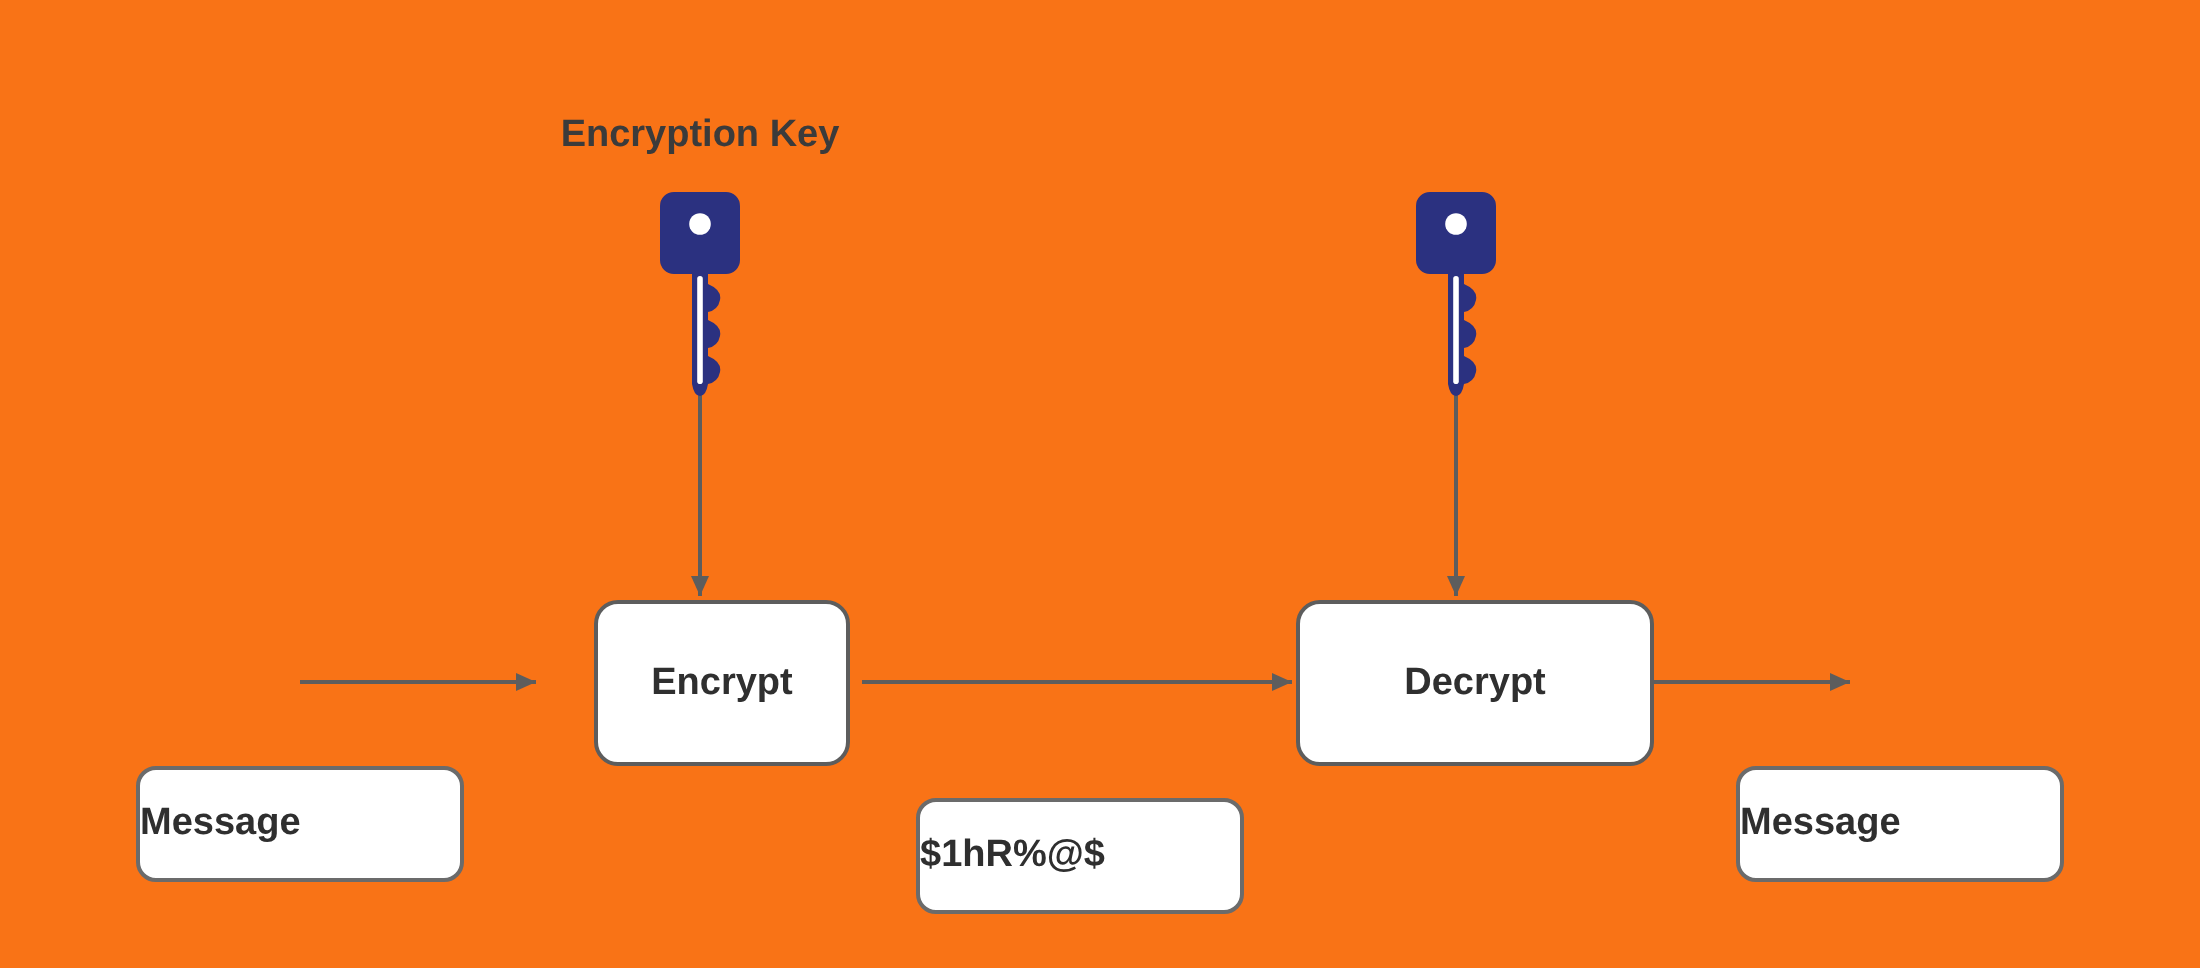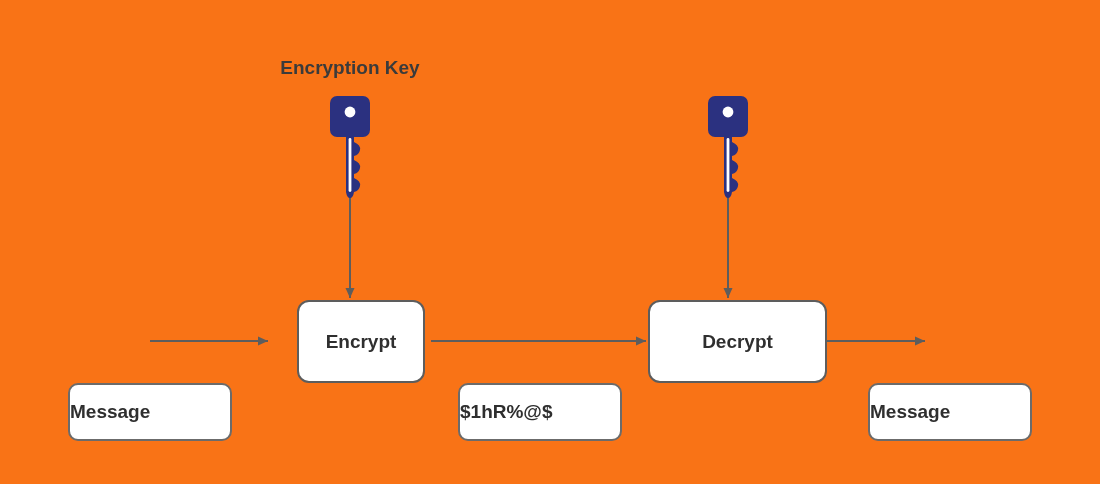--- a/index.html
+++ b/index.html
@@ -62,21 +62,21 @@
     background: #ffffff;
     box-sizing: border-box;
     display: flex;
     align-items: center;
     justify-content: flex-start;
     font-size: 19px;
     color: #2f2f2f;
     white-space: nowrap;
   }
   #box-message-plain   { left: 68px;  top: 383px; width: 164px; height: 58px; }
-  #box-ciphertext      { left: 458px; top: 383px; width: 164px; height: 58px; }
+  #box-ciphertext      { left: 458px; top: 399px; width: 164px; height: 58px; }
   #box-message-decoded { left: 868px; top: 383px; width: 164px; height: 58px; }
 
   
   #connectors {
     position: absolute;
     left: 0;
     top: 0;
     width: 1100px;
     height: 484px;
     pointer-events: none;

